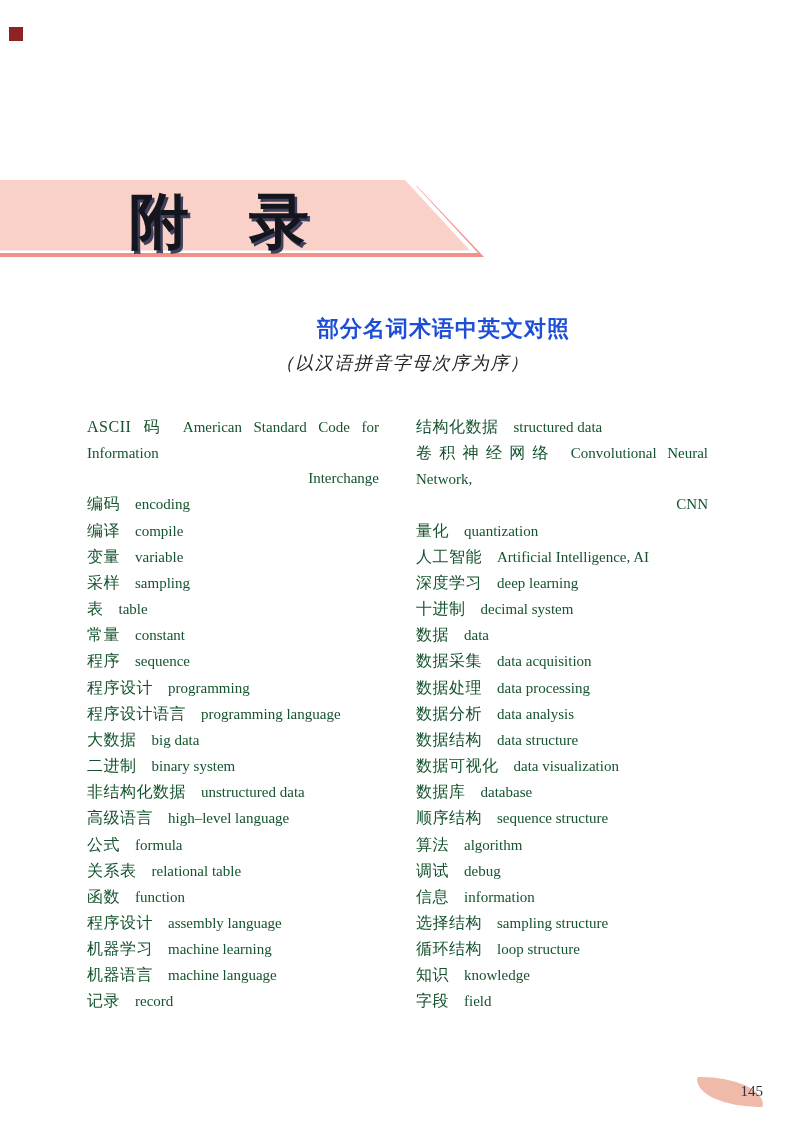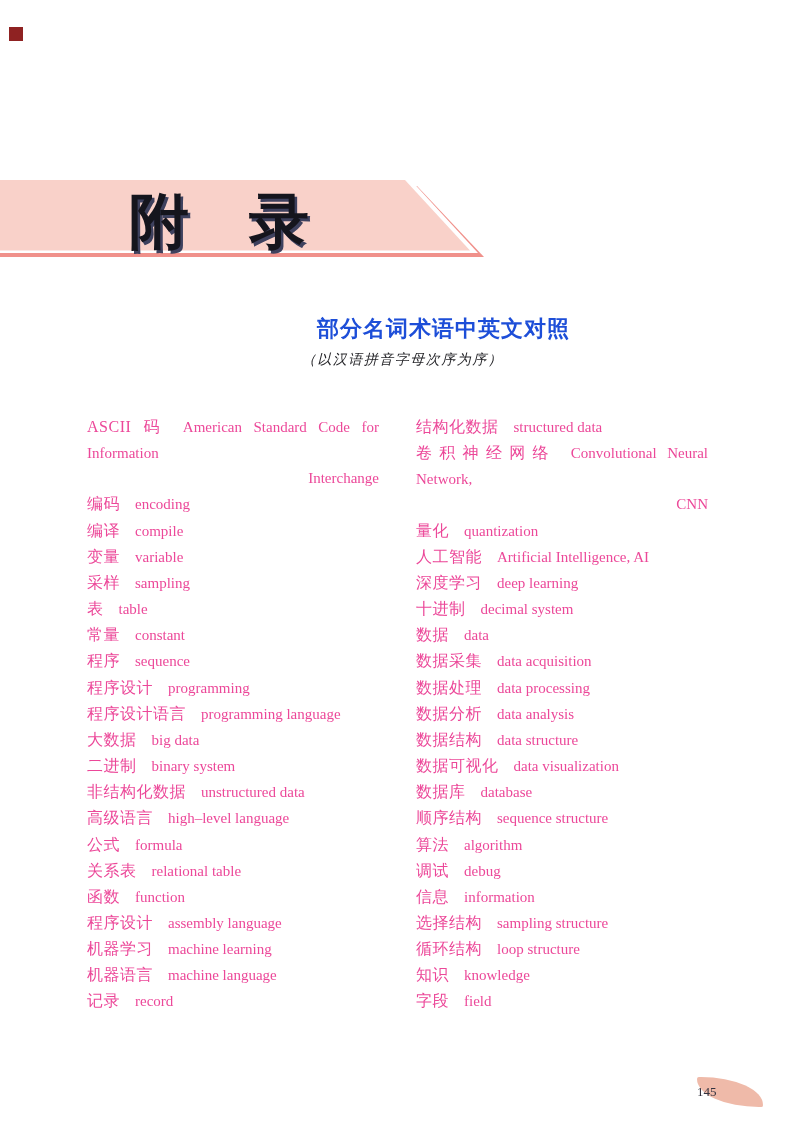--- a/index.html
+++ b/index.html
@@ -25,41 +25,41 @@
   }
 
   
   #heading {
     left:0; top:314px; width:805px; text-align:center;
     font-family:"Liberation Sans","DejaVu Sans",sans-serif;
     font-weight:bold; font-size:22px; color:#1d4ed8; letter-spacing:1px;padding-left:41px;
   }
   #subheading {
     left:0; top:351px; width:805px; text-align:center;
-    font-style:italic; font-size:14px; color:#26262a; letter-spacing:1.5px;
-  }
-
-  
-  .col { top:414px; width:292px; color:#ec4899; }
+    font-style:italic; font-size:18px; color:#26262a; letter-spacing:1.5px;
+  }
+
+  
+  .col { top:414px; width:292px; color:#14532d; }
   #col-left  { left:87px; }
   #col-right { left:416px; }
   .entry .line1 { line-height:25.15px; white-space:nowrap; font-size:16px; }
   .entry .line1.justify { white-space:normal; text-align:justify; text-align-last:justify; }
   .zh { letter-spacing:0.5px; margin-right:15px; }
   .en { font-size:15px; }
   .line2 { line-height:25.15px; padding-left:17px; font-size:15px;text-align:right; }
 
   
   #page-badge {
     left:697px; top:1077px; width:66px; height:30px;
     background:#efbaa9; border-radius:2px 100% 2px 100%;
   }
   #page-number {
-    width:100%; height:100%; text-align:left; line-height:29px;
-    font-size:13px; color:#32323f;
+    width:100%; height:100%; text-align:right; line-height:29px;
+    font-size:15px; color:#32323f;
   }
 </style>
 </head>
 <body>
 
 <div class="abs" id="corner-mark"></div>
 
 <div class="abs" id="banner">
   <div class="layer" id="banner-dark"></div>
   <div class="layer" id="banner-white"></div>

